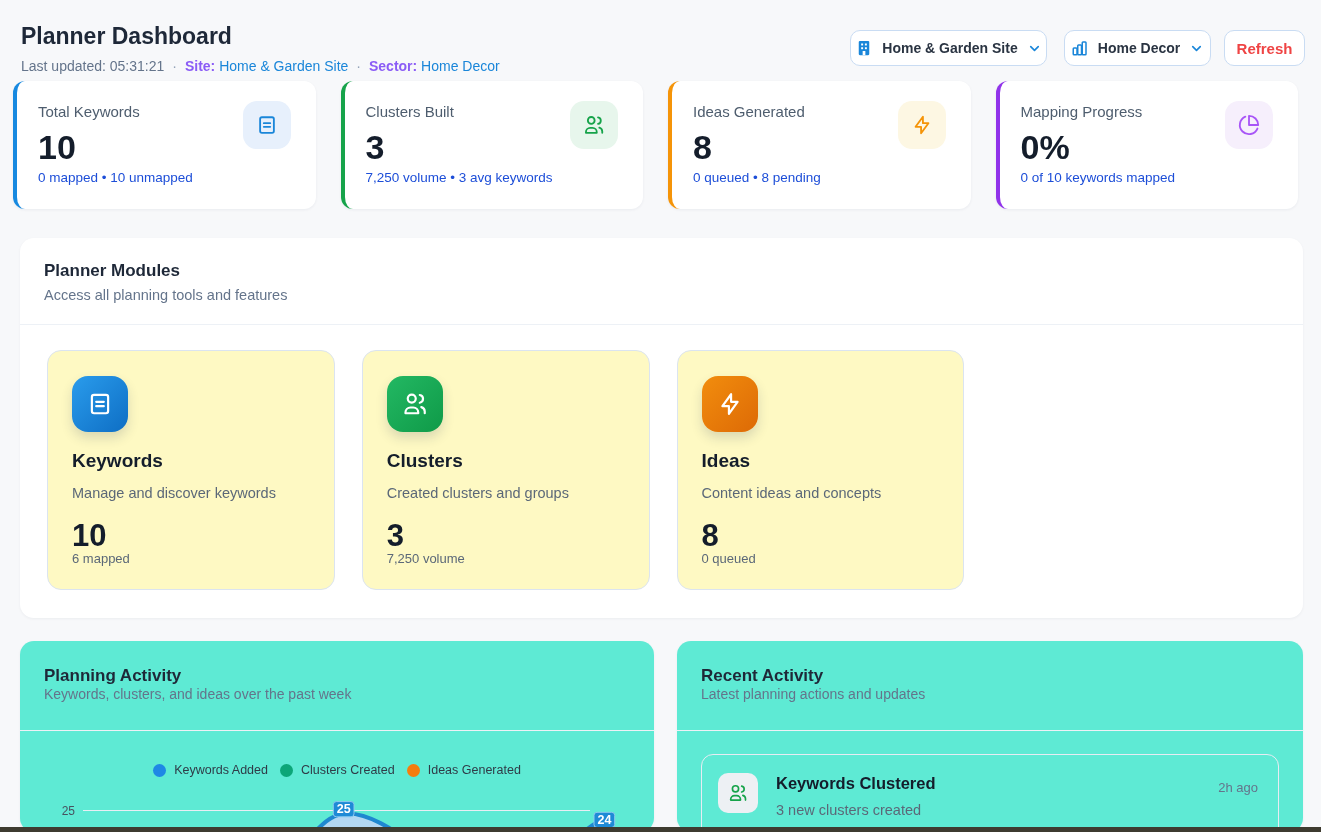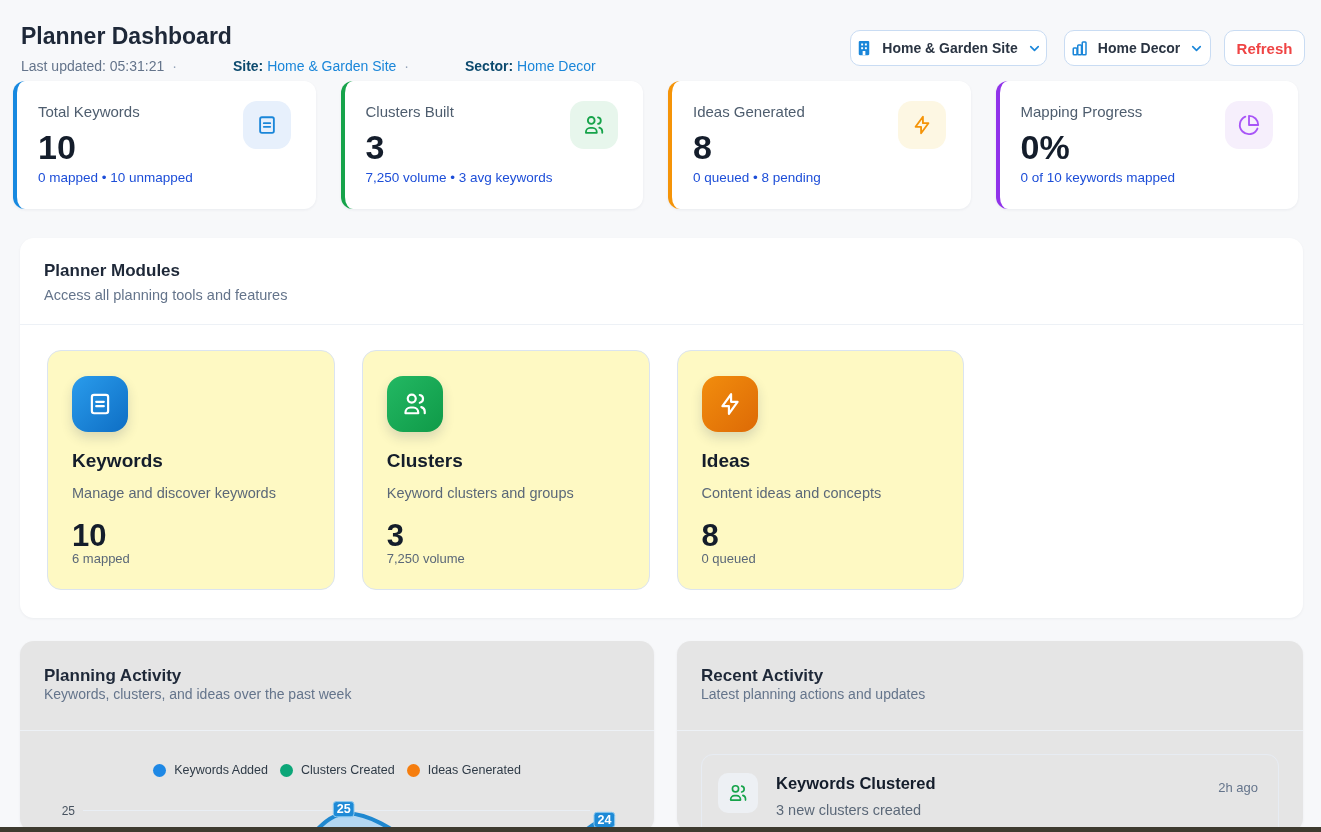--- a/index.html
+++ b/index.html
@@ -4,21 +4,21 @@
 <style>
 * { margin:0; padding:0; box-sizing:border-box; }
 html,body { width:1321px; height:832px; overflow:hidden; }
 body { background:#f7f8fa; font-family:"Liberation Sans", sans-serif; color:#1c2433; position:relative; }
 .page { position:absolute; left:0; top:0; width:1321px; }
 
 
 h1.title { position:absolute; left:21px; top:23px; font-size:23px; font-weight:bold; color:#1e2838; }
 .meta { position:absolute; left:21px; top:58px; font-size:14px; color:#64748b; }
 .meta .sep { color:#94a3b8; margin:0 8px; }
-.meta .lbl { color:#0c4a6e; font-weight:bold;margin-left:48px; }
+.meta .lbl { color:#8b5cf6; font-weight:bold; }
 .meta a { color:#1a86d9; text-decoration:none; }
 
 .hbtns { position:absolute; top:30px; right:16px; display:flex; }
 .hbtn { height:36px; background:#fff; border:1px solid #c9dcf3; border-radius:10px; display:flex; align-items:center; justify-content:center; font-size:14px; font-weight:bold; color:#2a3442; }
 .hbtn svg.lead { width:18px; height:18px; margin-right:9px; }
 .hbtn svg.chev { width:15px; height:15px; margin-left:9px; }
 #btn1 { width:197px; margin-right:17px; }
 #btn2 { width:147px; margin-right:13px; }
 #btn3 { width:81px; color:#ef4444; font-size:15px; }
 
@@ -39,21 +39,21 @@
 .mods { display:grid; grid-template-columns:repeat(4,1fr); gap:27px; padding:25px 24px 0 27px; }
 .mod { border:1px solid #dbe4f0; border-radius:14px; height:240px; padding:25px 24px 0 24px; background:#fef9c3; }
 .mod .tile { width:56px; height:56px; border-radius:16px; display:flex; align-items:center; justify-content:center; box-shadow:0 6px 12px rgba(30,50,90,0.16); }
 .mod .tile svg { width:26px; height:26px; }
 .mod h3 { font-size:19px; font-weight:bold; color:#141d2b; line-height:21px; margin-top:18px; }
 .mod .d { font-size:14.5px; color:#5b6878; line-height:16px; margin-top:14px; }
 .mod .n { font-size:31px; font-weight:bold; color:#141d2b; line-height:31px; margin-top:19px; }
 .mod .l { font-size:13px; color:#5b6878; line-height:15px; margin-top:0px; }
 
 
-.bcard { position:absolute; top:641px; background:#e5e5e5; border-radius:14px; box-shadow:0 1px 3px rgba(25,40,60,0.05); height:191px; overflow:hidden; }
+.bcard { position:absolute; top:641px; background:#5eead4; border-radius:14px; box-shadow:0 1px 3px rgba(25,40,60,0.05); height:191px; overflow:hidden; }
 .bcard .head { padding:25px 24px 0 24px; height:90px; border-bottom:1px solid #edf1f6; }
 .bcard .head h2 { font-size:17px; font-weight:bold; color:#1e2838; }
 .bcard .head p { font-size:14px; color:#64748b; }
 #chartcard { left:20px; width:634px; }
 #actcard { left:677px; width:626px; }
 
 .legend { display:flex; justify-content:center; gap:12px; margin-top:32px; font-size:12.5px; color:#2f3b47; align-items:center; }
 .legend .it { display:flex; align-items:center; gap:8px; }
 .legend .dot { width:13px; height:13px; border-radius:50%; }
 
@@ -178,21 +178,21 @@
       <div class="mod">
         <div class="tile" style="background:linear-gradient(135deg,#23b863,#0f9a48)">
           <svg viewBox="0 0 24 24" fill="none" stroke="#fff" stroke-width="2" stroke-linecap="round" stroke-linejoin="round">
             <circle cx="9" cy="7" r="3.7"></circle>
             <path d="M3.2 20.5v-0.7a4.6 4.6 0 0 1 4.6-4.6h2.6a4.6 4.6 0 0 1 4.6 4.6v0.7z"></path>
             <path d="M16.4 3.7a3.6 3.6 0 0 1 0 7.1"></path>
             <path d="M21 20.5v-1.5a4.3 4.3 0 0 0-3.2-4.1"></path>
           </svg>
         </div>
         <h3>Clusters</h3>
-        <div class="d">Keyword clusters and groups</div>
+        <div class="d">Created clusters and groups</div>
         <div class="n">3</div>
         <div class="l">7,250 volume</div>
       </div>
       <div class="mod">
         <div class="tile" style="background:linear-gradient(135deg,#f28d0d,#dd6a06)">
           <svg viewBox="0 0 24 24" fill="none" stroke="#fff" stroke-width="2" stroke-linecap="round" stroke-linejoin="round">
               <path d="M13 3v7h6l-8 11v-7H5z"></path>
             </svg>
         </div>
         <h3>Ideas</h3>

